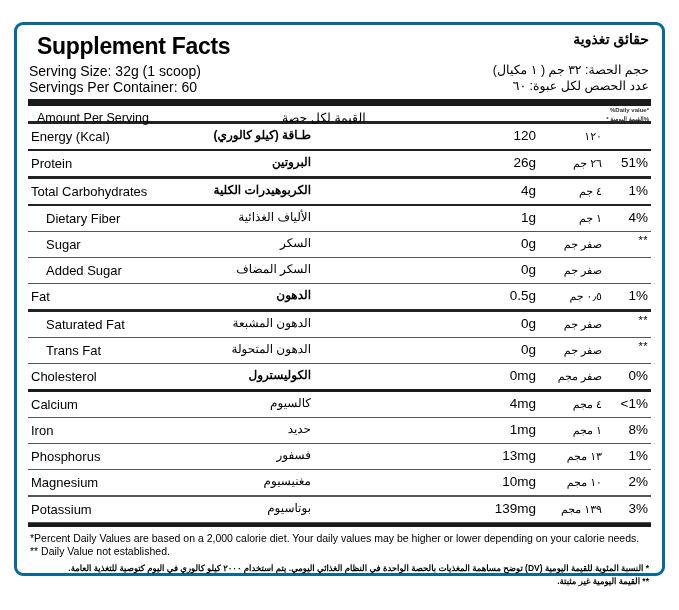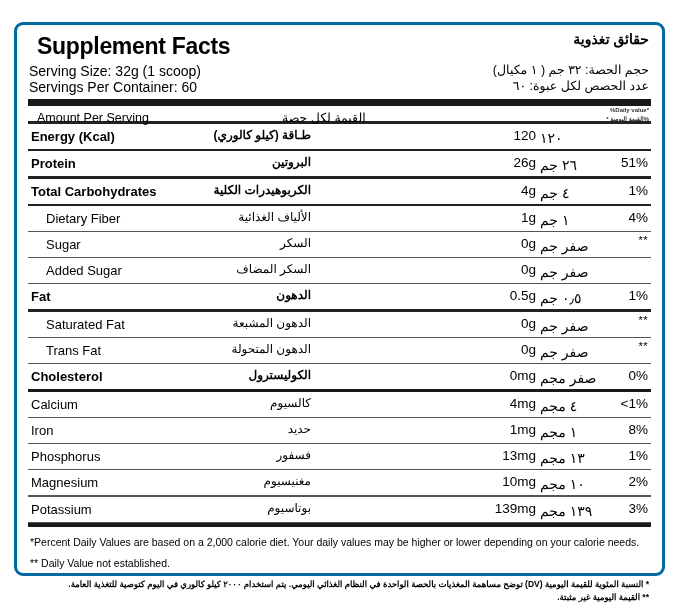--- a/index.html
+++ b/index.html
@@ -109,21 +109,21 @@
   .row {
     position: relative;
     height: 25px;
   }
   .row .en {
     position: absolute;
     top: 5px;
     font-size: 13px;
     white-space: nowrap;
   }
-  .row.main .en   { left: 3px;  font-weight: bold; }
+  .row.main .en   { left: 3px;  font-weight: normal; }
   .row.sub .en    { left: 18px; font-weight: normal; }
   .row.plain .en  { left: 3px;  font-weight: normal; }
 
   .row .ar {
     position: absolute;
     right: 340px;
     top: 4px;
     font-size: 12px;
     direction: rtl;
     white-space: nowrap;
@@ -138,22 +138,22 @@
     top: 4px;
     text-align: right;
     font-size: 13.5px;
     white-space: nowrap;
   }
   .row .val-ar {
     position: absolute;
     left: 512px;
     width: 62px;
     top: 6px;
-    text-align: left;
-    font-size: 14px;
+    text-align: right;
+    font-size: 11px;
     direction: rtl;
     white-space: nowrap;
   }
   .row .dv {
     position: absolute;
     right: 3px;
     top: 4px;
     width: 52px;
     text-align: right;
     font-size: 13.5px;
@@ -165,21 +165,21 @@
     letter-spacing: 0.5px;
   }
 
   
   .foot {
     position: relative;
     padding-top: 5px;
   }
   .foot-en {
     font-size: 10.5px;
-    line-height: 21px;
+    line-height: 13px;
     padding-left: 2px;
     padding-right: 4px;
   }
   .foot-ar {
     direction: rtl;
     text-align: right;
     font-size: 8.5px;
     line-height: 13px;
     padding-right: 2px;
     padding-left: 40px;

